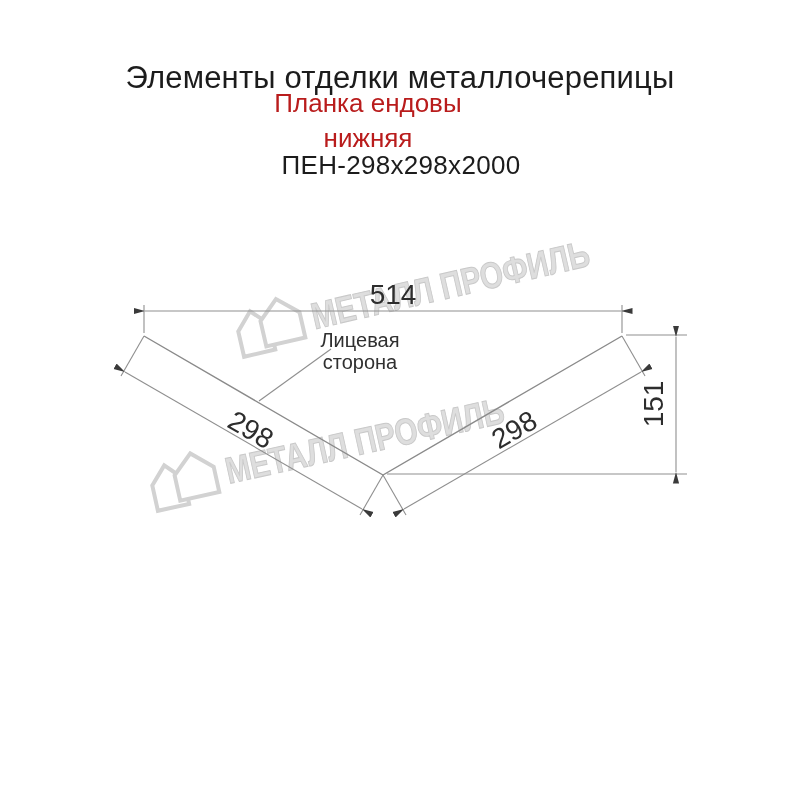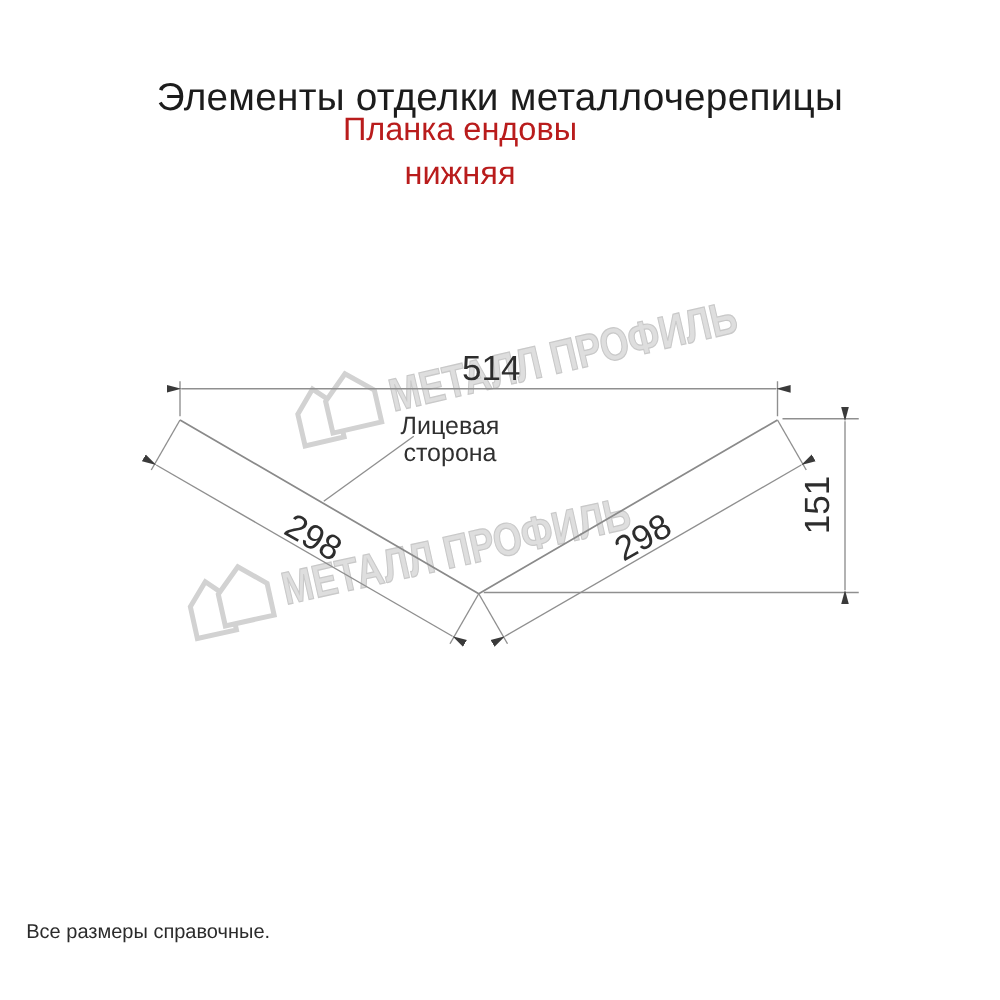--- a/index.html
+++ b/index.html
@@ -47,20 +47,21 @@
 </head>
 <body>
 
 <div class="page">
 
   <div class="title">Элементы отделки металлочерепицы</div>
   <div class="subtitle">
     <div>Планка ендовы</div>
     <div>нижняя</div>
   </div>
+  <div class="product-code">ПЕН-298х298х2000</div>
 
   <div class="watermark wm-a">
     <svg width="72" height="58" viewBox="0 0 72 58">
       <path d="M3,26 L19,9 L35,26 L35,52 L3,52 Z" fill="none" stroke="#d2d2d2" stroke-width="4"></path>
       <path d="M27,21 L47,3 L67,21 L67,47 L27,47 Z" fill="#ffffff" stroke="#d2d2d2" stroke-width="4"></path>
     </svg>
     <span class="wm-text">МЕТАЛЛ ПРОФИЛЬ</span>
   </div>
 
   <div class="watermark wm-b">
@@ -110,16 +111,15 @@
       <text class="dimtxt" text-anchor="middle" transform="translate(663,404) rotate(-90)">151</text>
     </g>
 
     <g>
       <text class="lbltxt" x="360" y="347" text-anchor="middle">Лицевая</text>
       <text class="lbltxt" x="360" y="369" text-anchor="middle">сторона</text>
     </g>
   </svg>
 
   <div class="footer">
-    <div>Все размеры справочные.</div>
   </div>
 
 </div>
 
 </body></html>

